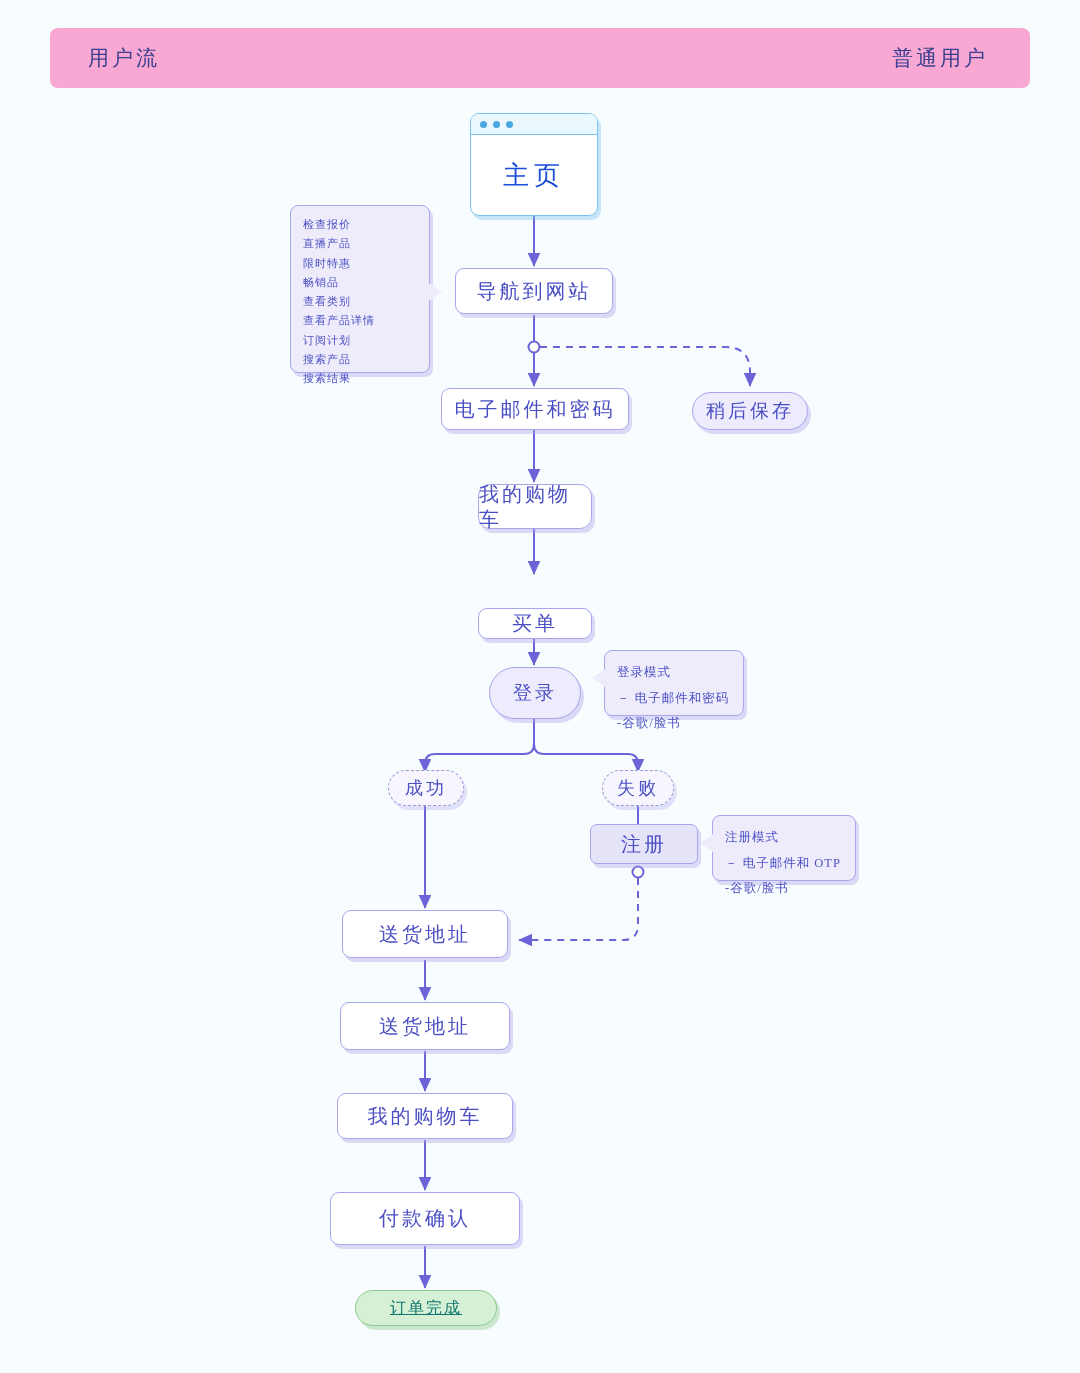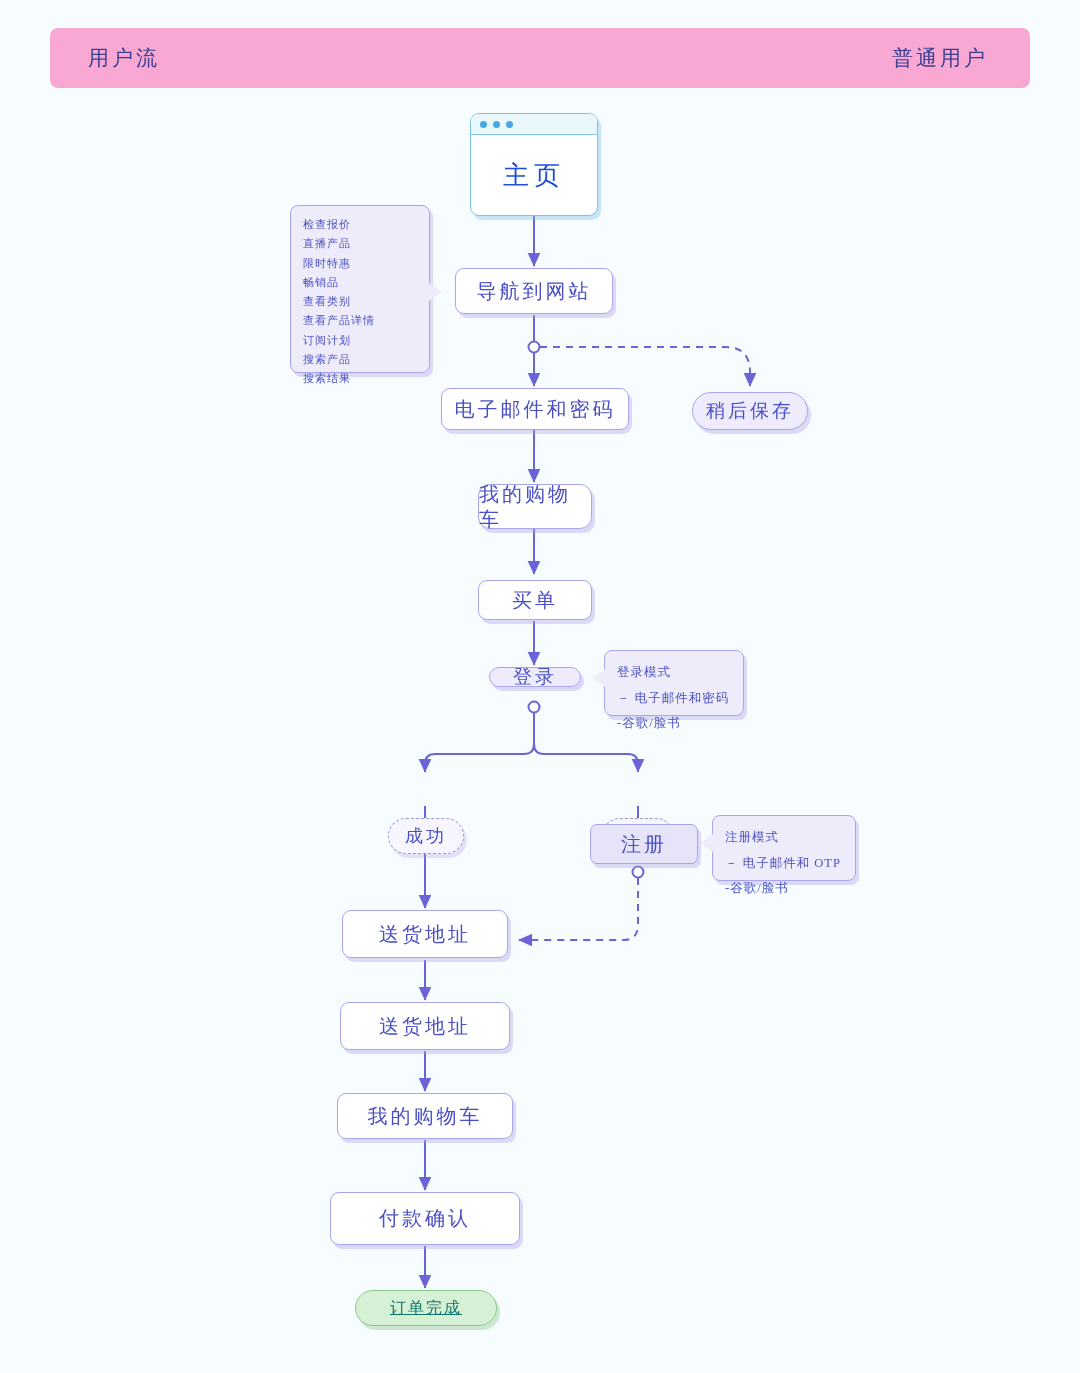--- a/index.html
+++ b/index.html
@@ -78,21 +78,20 @@
     font-size: 19px;
     letter-spacing: 3px;
   }
   .pill-dashed {
     background: #f7f6fe;
     border: 1.6px dashed #9a96d8;
     border-radius: 999px;
     box-shadow: 3px 4px 0 rgba(170,163,235,0.30);
     font-size: 18px;
     letter-spacing: 3px;
-    margin-top: 48px;
   }
   .pill-green {
     background: #d6f0d6;
     border: 1.6px solid #8dc98d;
     border-radius: 999px;
     box-shadow: 3px 4px 0 rgba(141,201,141,0.40);
     font-size: 16px;
     letter-spacing: 2px;
     color: #0f766e;
     text-decoration: underline;
@@ -282,23 +281,23 @@
     <div class="line">搜索结果</div>
     <span class="tail tail-right" style="top:52%;"></span>
   </div>
 
   <div class="node proc" style="left:441px; top:388px; width:188px; height:42px;">电子邮件和密码</div>
 
   <div class="node pill" style="left:692px; top:392px; width:116px; height:38px;">稍后保存</div>
 
   <div class="node proc" style="left:478px; top:484px; width:114px; height:45px;border-radius:12px;">我的购物车</div>
 
-  <div class="node proc" style="left:478px; top:580px; width:114px; height:40px;">买单</div>
-
-  <div class="node pill" style="left:489px; top:667px; width:92px; height:20px;">登录</div>
+  <div class="node proc" style="left:478px; top:608px; width:114px; height:31px;">买单</div>
+
+  <div class="node pill" style="left:489px; top:667px; width:92px; height:52px;">登录</div>
 
   <div class="note big" style="left:604px; top:650px; width:140px; height:66px;">
     <div class="line">登录模式</div>
     <div class="line">－ 电子邮件和密码</div>
     <div class="line">-谷歌/脸书</div>
     <span class="tail tail-left" style="top:42%;"></span>
   </div>
 
   <div class="node pill-dashed" style="left:388px; top:770px; width:76px; height:36px;">成功</div>
   <div class="node pill-dashed" style="left:602px; top:770px; width:72px; height:36px;">失败</div>

